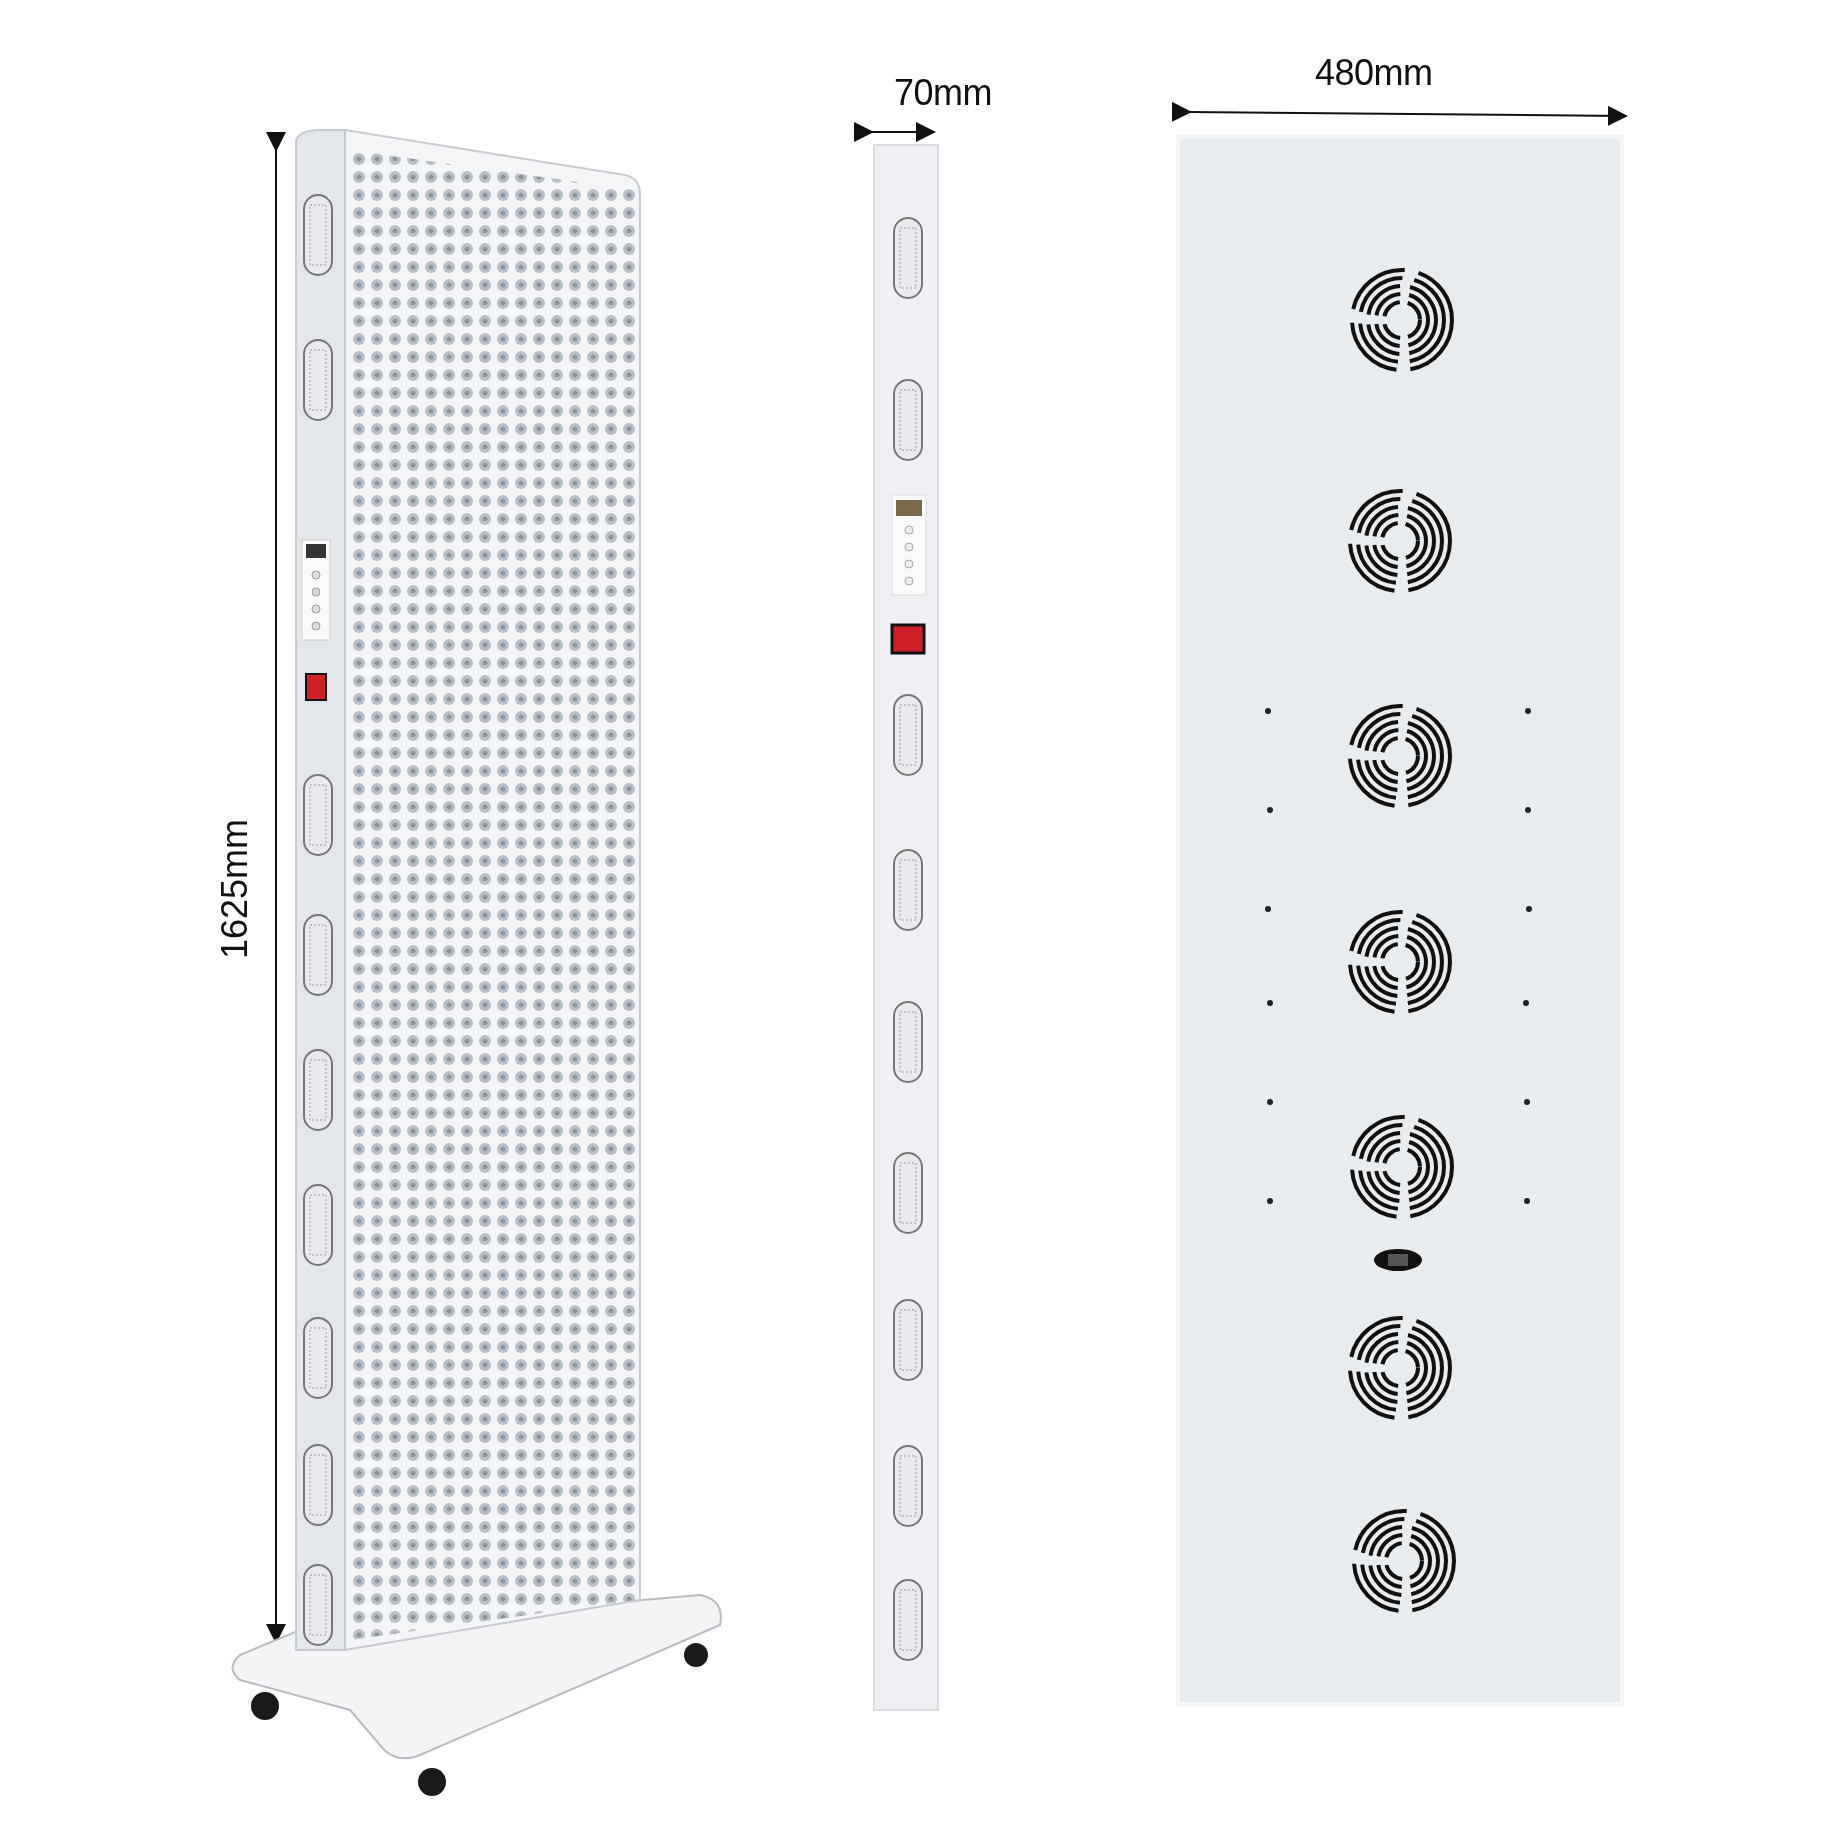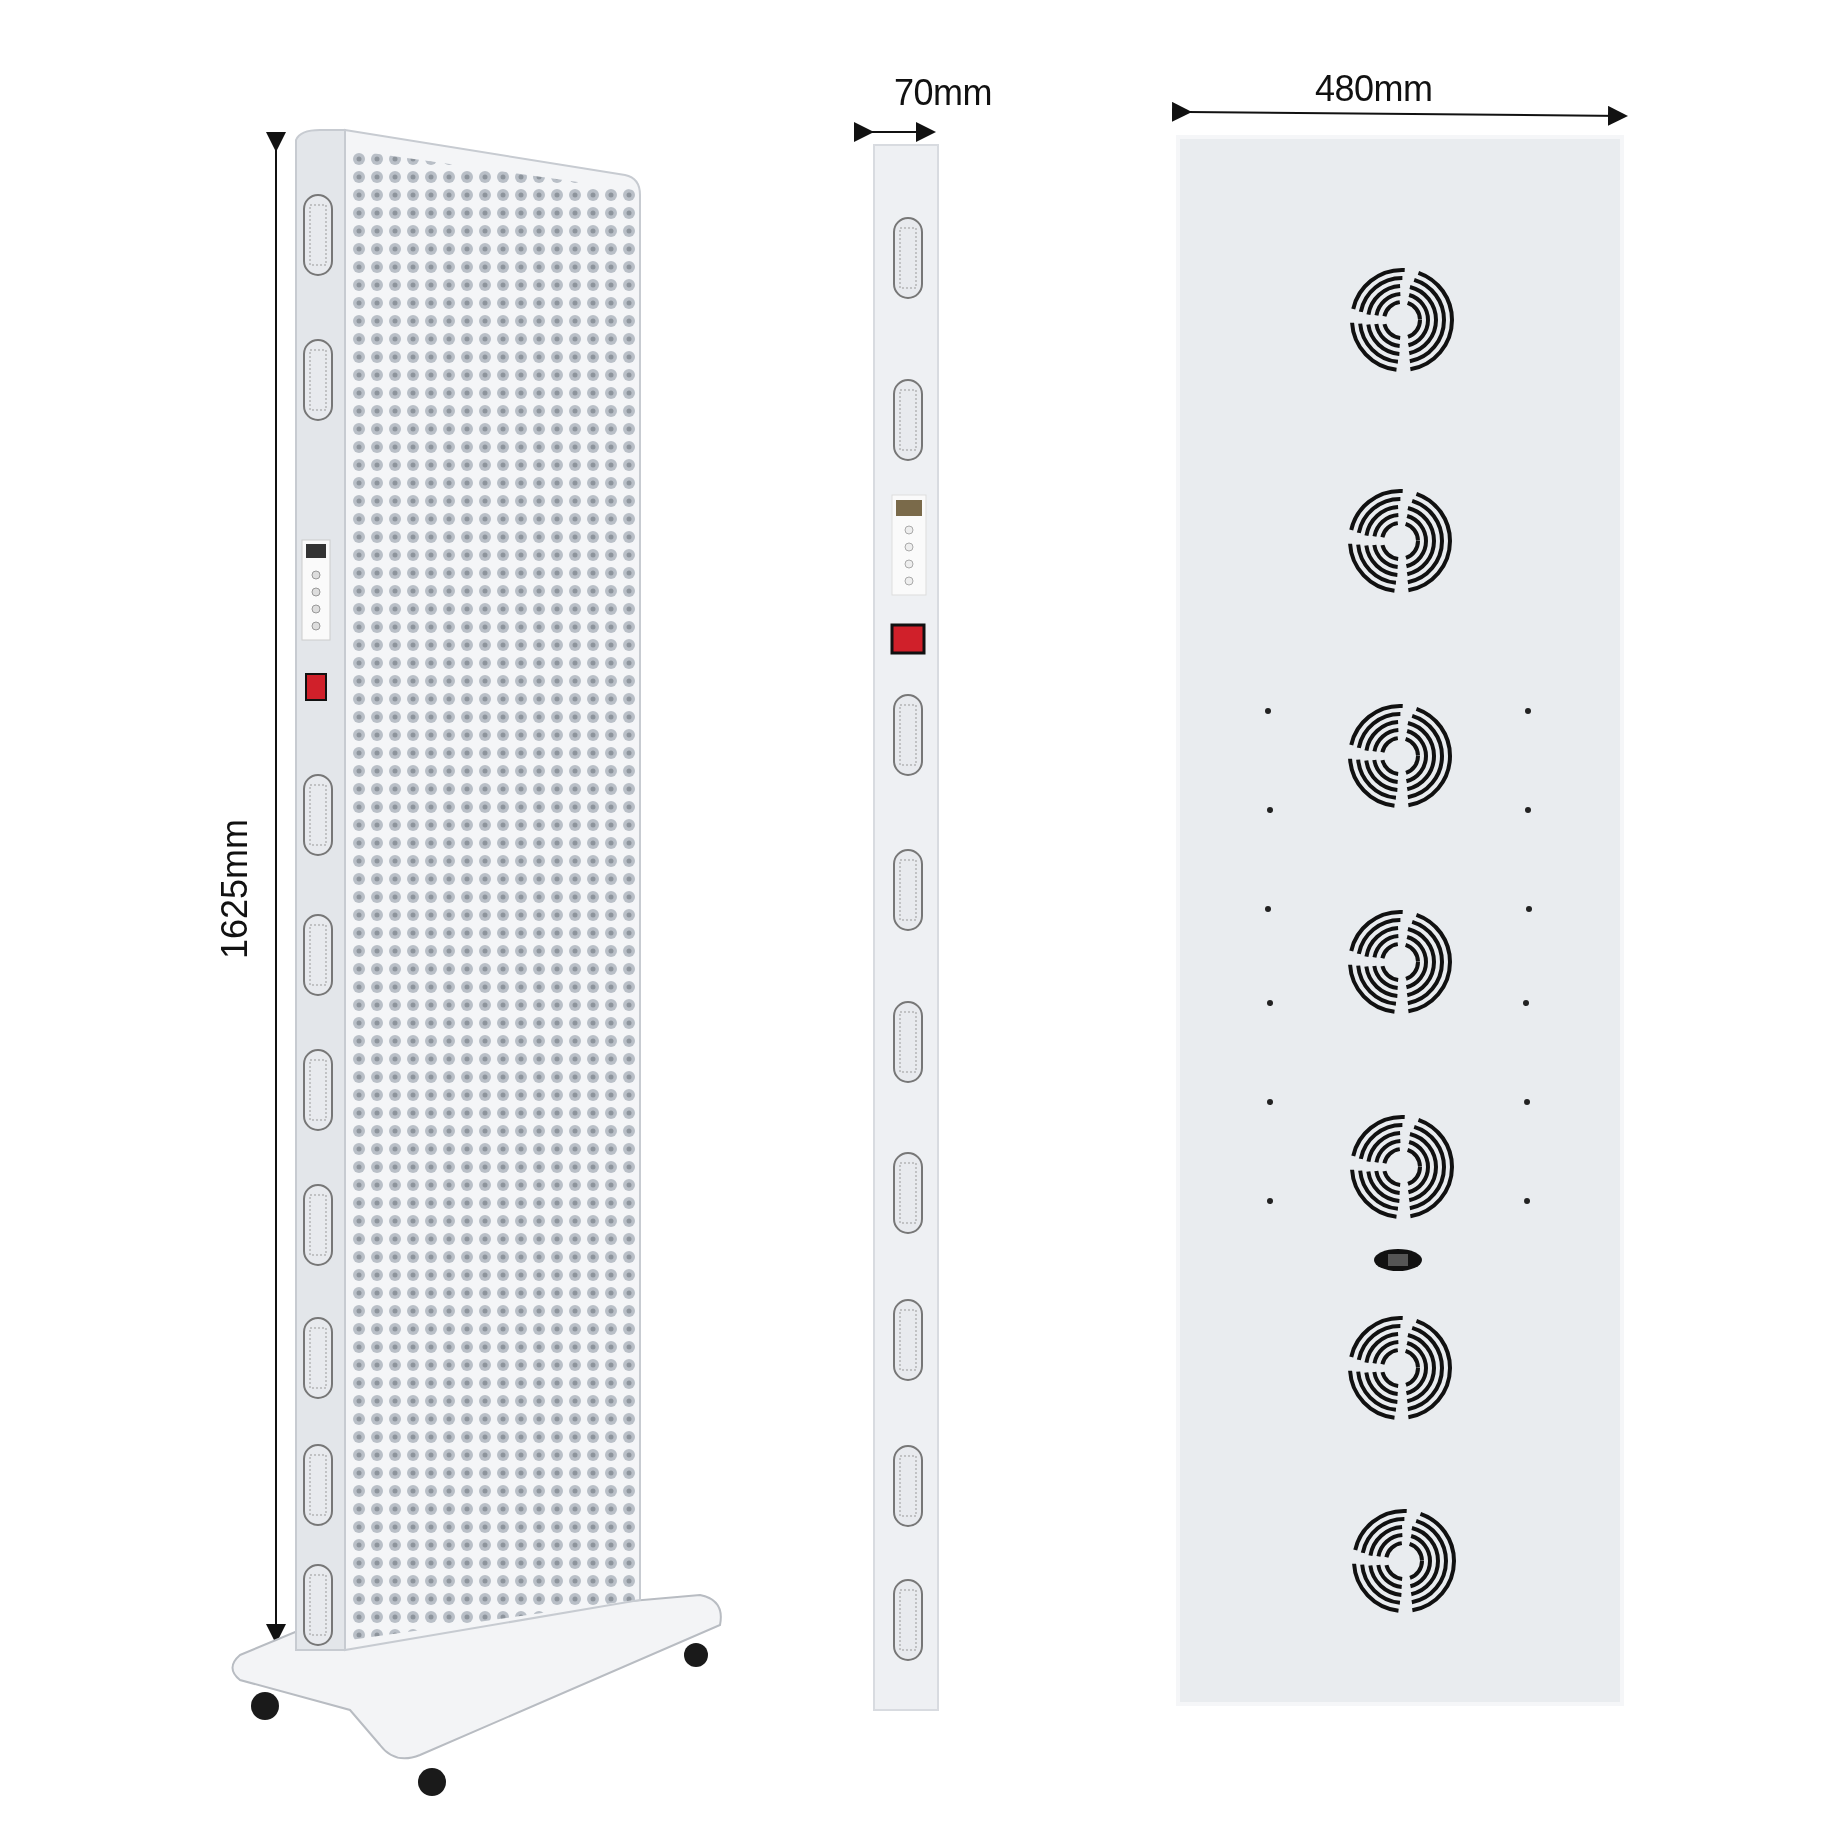--- a/index.html
+++ b/index.html
@@ -5,21 +5,21 @@
   html, body { margin:0; padding:0; background:#ffffff; }
   body { width:1834px; height:1834px; position:relative; overflow:hidden; font-family:"Liberation Sans", sans-serif; }
   .label { position:absolute; font-size:36px; color:#111; font-family:"Liberation Sans", sans-serif; letter-spacing:-0.5px; }
   .vlabel { position:absolute; font-size:36px; color:#111; transform:rotate(-90deg); transform-origin:center; white-space:nowrap; }
   svg { position:absolute; left:0; top:0; }
 </style>
 </head>
 <body>
 
 <div class="label" style="left:850px; top:72px;margin-left:44px;">70mm</div>
-<div class="label" style="left:1315px; top:68px;">480mm</div>
+<div class="label" style="left:1315px; top:52px;">480mm</div>
 <div class="vlabel" style="left:150px; top:868px; width:170px; text-align:center;">1625mm</div>
 
 <svg width="1834" height="1834" viewBox="0 0 1834 1834">
   <defs>
     <marker id="arr" markerWidth="10" markerHeight="10" refX="8" refY="5" orient="auto">
       <path d="M0,0 L10,5 L0,10 z" fill="#111"></path>
     </marker>
     <pattern id="leds" x="350" y="150" width="18" height="18" patternUnits="userSpaceOnUse">
       <circle cx="9" cy="9" r="6" fill="#b9bfc7"></circle>
       <circle cx="9" cy="9" r="2.5" fill="#8d949c"></circle>

